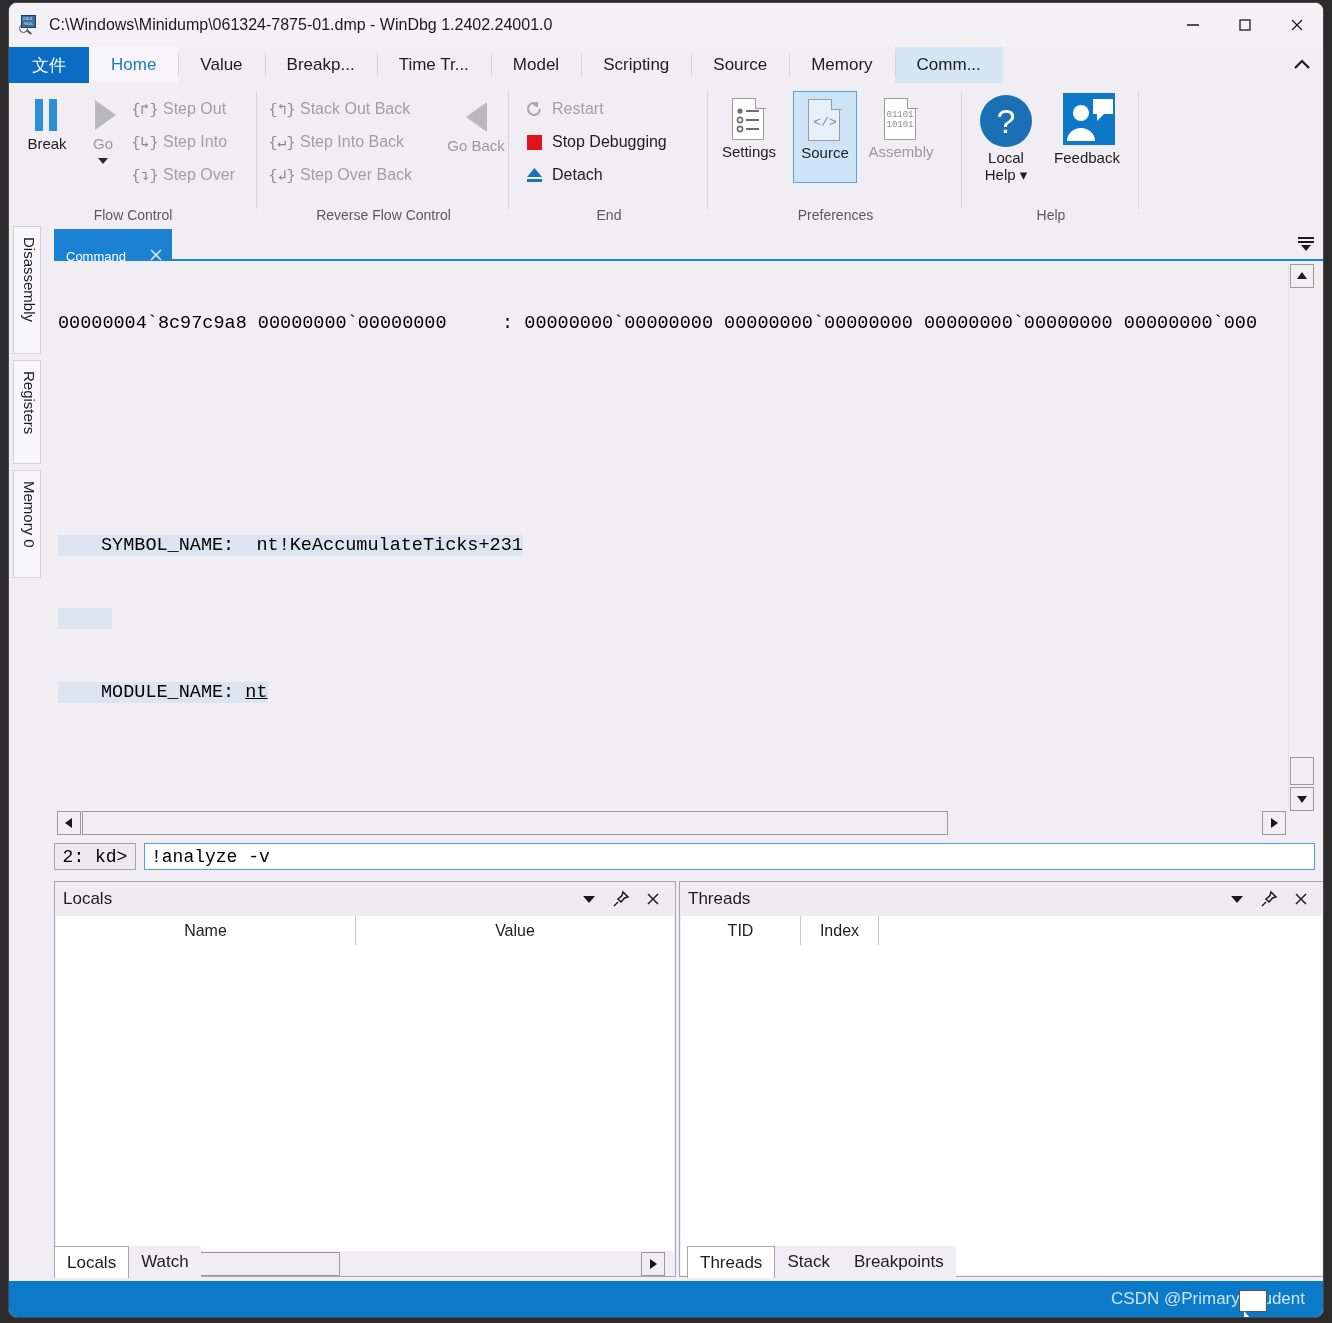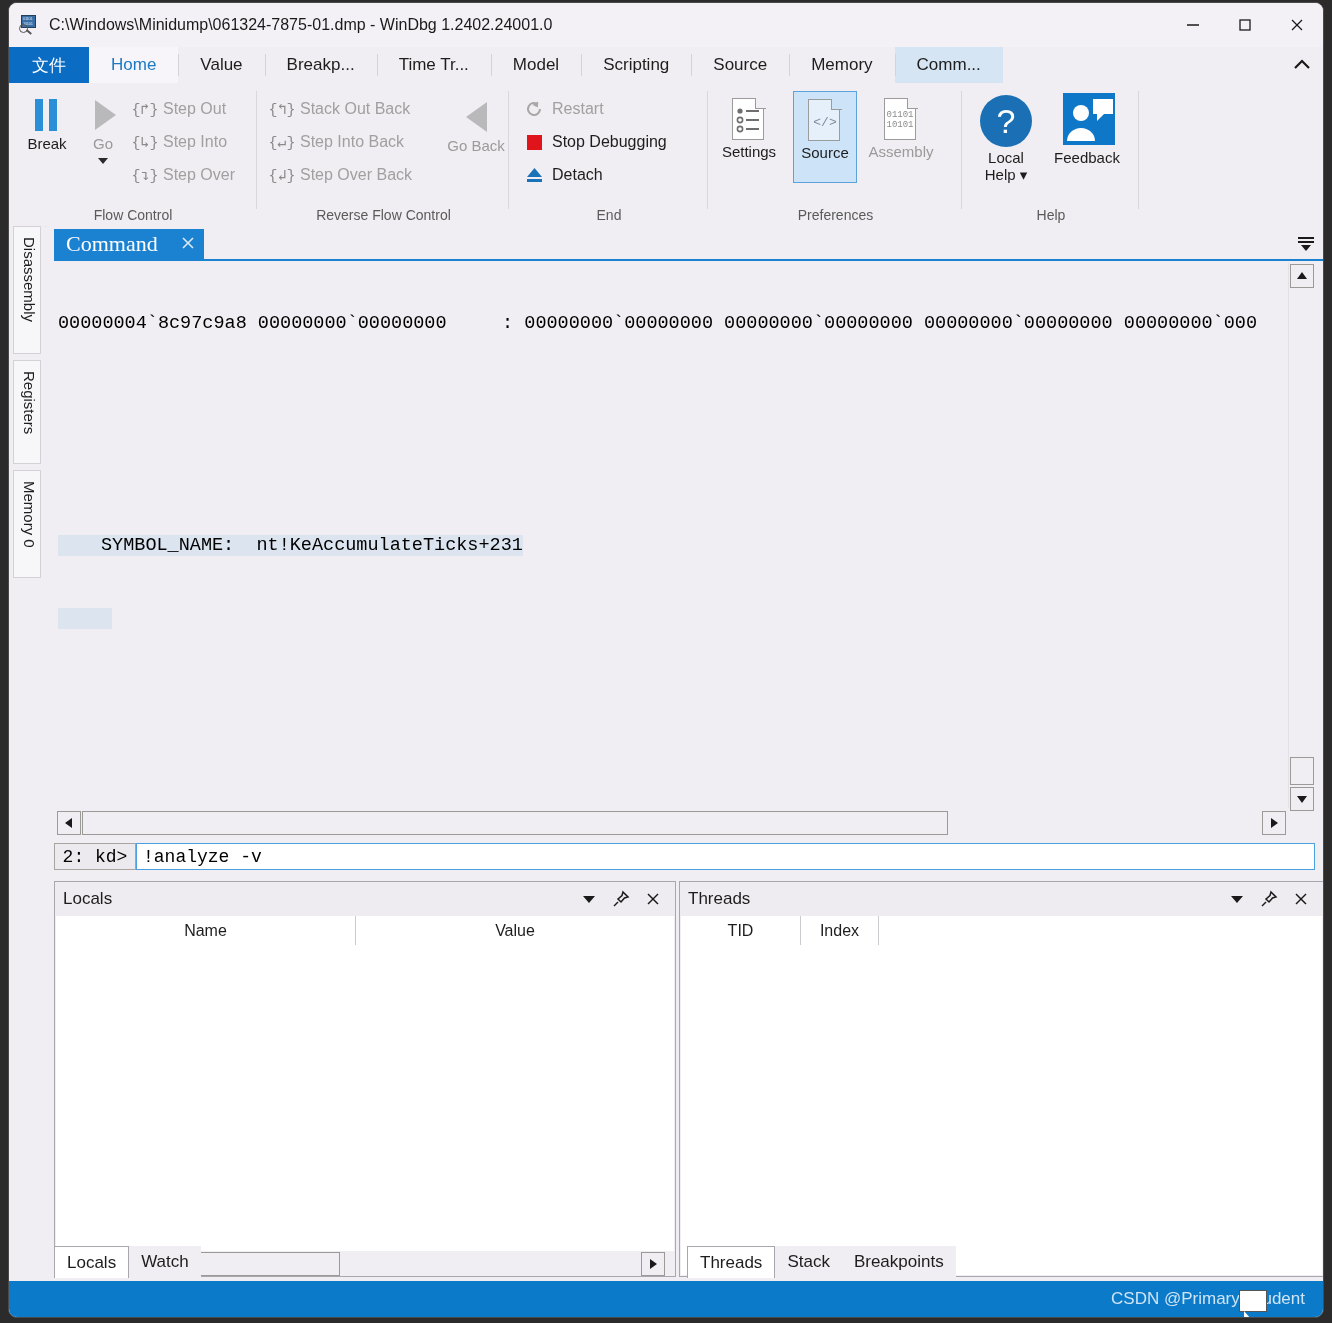--- a/index.html
+++ b/index.html
@@ -164,23 +164,22 @@
     background: #f0eef2;
   }
   .cmd-tabstrip {
     position: absolute; left: 8px; top: 3px; right: 0; height: 30px;
     border-bottom: 2px solid #1b82d2;
   }
   .cmd-tab {
     position: absolute; left: 0; top: 0; height: 30px;
     background: #1b82d2; color: #fff;
     display: flex; align-items: center;
-    padding: 0 8px 0 12px;
-    font-size: 22px;
-    font-family: Liberation Serif, serif;
+    padding: 12px 8px 0 12px;
+    font-size: 13px;
   }
   .cmd-tab .tab-x { margin-left: 22px; }
   .tabstrip-menu {
     position: absolute; right: 6px; top: 4px;
   }
   .cmd-body {
     position: absolute; left: 8px; top: 35px; right: 8px; height: 575px;
     background: #f0eef2;
     overflow: hidden;
   }
@@ -230,20 +229,21 @@
     width: 82px; background: #eceaee; border: 1px solid #a8a5a0;
     font-family: "Liberation Mono", monospace; font-size: 18px;
     display: flex; align-items: center; justify-content: center;
     color: #000; box-sizing: border-box;
   }
   .prompt-input {
     flex: 1; border: 1px solid #4ca0e0; background: #fff;
     font-family: "Liberation Mono", monospace; font-size: 18px;
     display: flex; align-items: center; padding-left: 6px; color: #000;
     box-sizing: border-box;
+    margin-left: 8px;
   }
 
   
   .panel {
     position: absolute; top: 878px; height: 396px;
     background: #f0eef2;
     border: 1px solid #a9a6ad;
     box-sizing: border-box;
   }
   .panel-head {
@@ -546,20 +546,21 @@
       </div>
     </div>
 
     <div class="cmd-body">
       <div class="cmd-text">
         <div class="ln"><span>00000004`8c97c9a8 00000000`00000000     : 00000000`00000000 00000000`00000000 00000000`00000000 00000000`000</span></div>
         <div class="ln"></div>
         <div class="ln"></div>
         <div class="ln"><span class="hl">SYMBOL_NAME:  nt!KeAccumulateTicks+231</span></div>
         <div class="ln"><span class="hl">&nbsp;</span></div>
+        <div class="ln"><span class="hl">MODULE_NAME: <span class="ul">nt</span></span></div>
         
         
         
         
         
         
         
         
         
         

